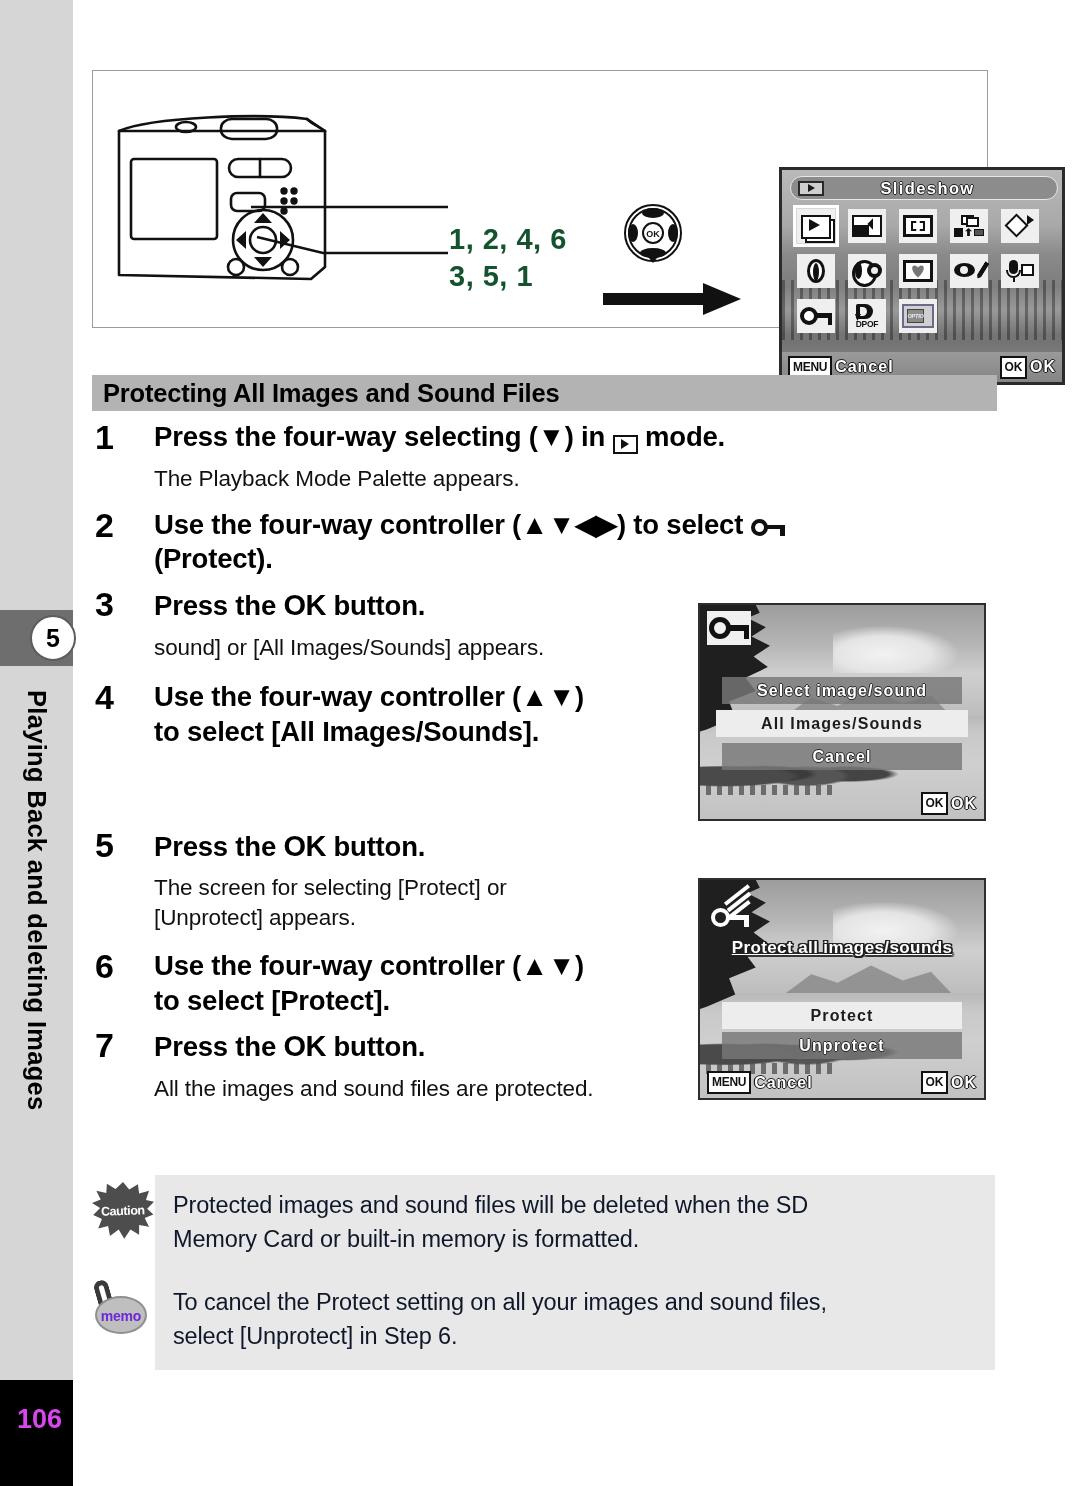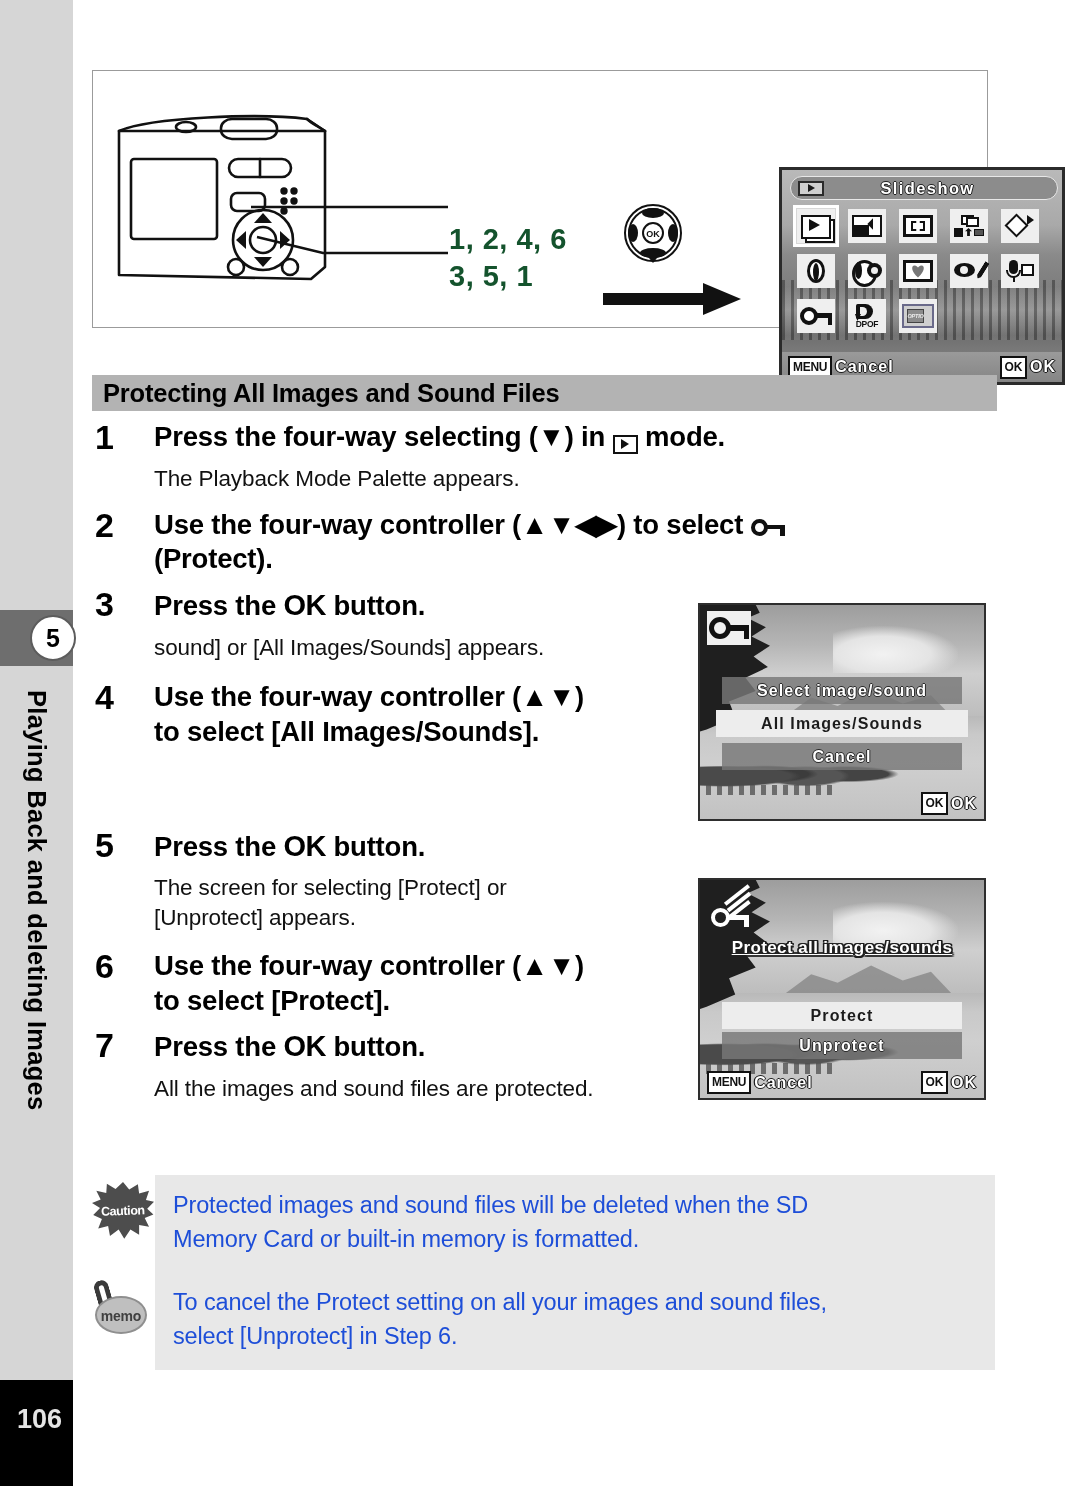--- a/index.html
+++ b/index.html
@@ -48,21 +48,21 @@
     line-height: 73px;
     white-space: nowrap;
   }
   .page-number-box {
     position: absolute; left: 0; bottom: 0;
     width: 73px; height: 106px;
     background: #000000;
     display: flex; align-items: center; justify-content: center;
   }
   .page-number-box span {
-    color: #e5e5e5; font-size: 27px; font-weight: bold;
+    color: #d946ef; font-size: 27px; font-weight: bold;
     transform: translateY(-14px) translateX(3px);
     text-align: center;
   }
 
   
   .figure-box {
     position: absolute; left: 92px; top: 70px;
     width: 896px; height: 258px;
     border: 1.5px solid #9b9b9b;
     background: #fff;
@@ -368,21 +368,21 @@
   
   .note {
     position: absolute; left: 155px;
     width: 840px;
     background: #e8e8e8;
     padding: 14px 18px 16px 18px;
   }
   #note-caution { top: 1175px; }
   #note-memo { top: 1272px; }
   .note p {
-    font-size: 23.5px; color: #1d4ed8; line-height: 1.44; letter-spacing: -0.15px;
+    font-size: 23.5px; color: #0f172a; line-height: 1.44; letter-spacing: -0.15px;
   }
   .note-badge { position: absolute; width: 64px; height: 64px; }
   #badge-caution { left: 92px; top: 1182px; }
   #badge-memo { left: 92px; top: 1280px; }
 
   .caution-star {
     width: 62px; height: 58px;
     background: #4d4d4d;
     clip-path: polygon(50% 0%, 60% 13%, 74% 4%, 76% 20%, 92% 15%, 87% 31%,
                        100% 34%, 89% 46%, 99% 56%, 85% 62%, 92% 77%, 76% 74%,
@@ -395,21 +395,21 @@
     font-size: 12.5px; font-weight: bold; color: #fff; letter-spacing: -0.4px;
     transform: rotate(-2deg);
   }
   .memo-icon { position: relative; width: 62px; height: 58px; }
   .memo-icon .ell {
     position: absolute; left: 3px; top: 16px; width: 52px; height: 38px;
     border-radius: 50%; background: #bfbfbf; border: 2px solid #8f8f8f;
     display: flex; align-items: center; justify-content: center;
   }
   .memo-icon .ell span {
-    font-size: 14px; font-weight: bold; color: #404040; letter-spacing: -0.2px;
+    font-size: 14px; font-weight: bold; color: #6d28d9; letter-spacing: -0.2px;
     transform: translateY(1px);
   }
   .memo-icon .clip {
     position: absolute; left: 4px; top: 0;
     width: 15px; height: 30px;
     border: 5px solid #3a3a3a;
     border-radius: 8px 8px 0 0;
     border-bottom: none;
     transform: rotate(-16deg);
   }

